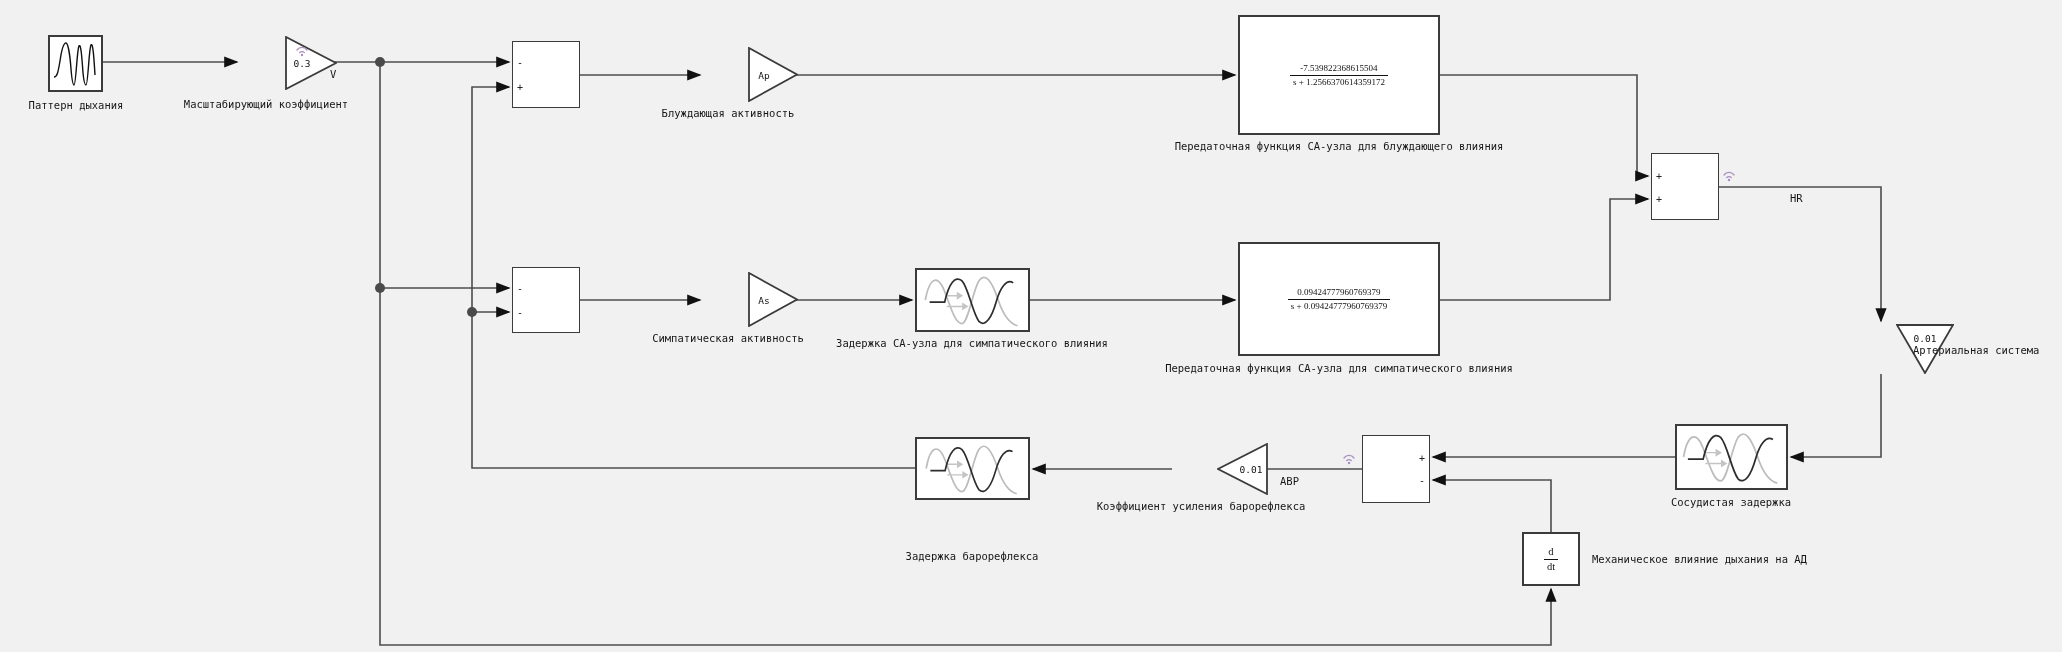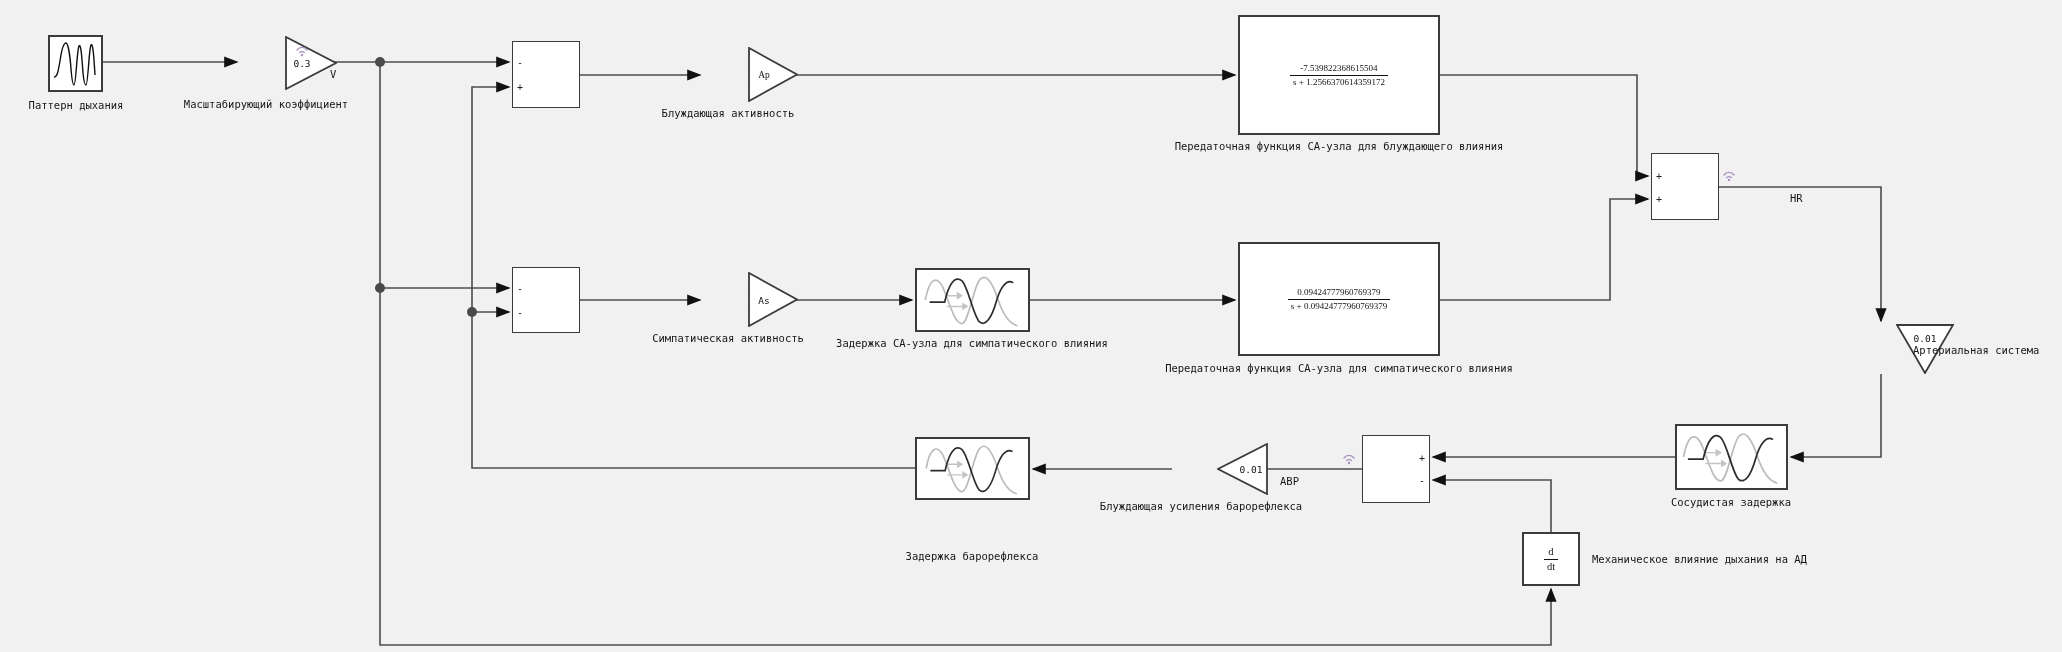--- a/index.html
+++ b/index.html
@@ -84,21 +84,21 @@
       <circle cx="8" cy="12" r="1.2" fill="#a98fc0"></circle>
   </svg>
   <div class="lbl c" style="left:266px;top:98px;">Масштабирующий коэффициент</div>
   <div class="sig" style="left:330px;top:68px;">V</div>
 
   <div class="sum" style="left:512px;top:41px;width:68px;height:67px;">
     <span class="sgn l" style="top:16px;">-</span>
     <span class="sgn l" style="top:41px;">+</span>
   </div>
 
-  <div class="gain" style="left:703px;top:47px;width:50px;height:55px;font-family:Liberation Serif, serif;">
+  <div class="gain" style="left:703px;top:47px;width:50px;height:55px;">
     <svg width="50" height="55" viewBox="0 0 50 55">
       <polygon points="1,1 1,54 49,27.5" fill="#fff" stroke="#3b3b3b" stroke-width="1.8"></polygon>
     </svg>
     <span class="gv" style="left:0;top:23px;width:32px;">Ap</span>
   </div>
   <div class="lbl c" style="left:728px;top:107px;">Блуждающая активность</div>
 
   <div class="blk tfblk" style="left:1238px;top:15px;width:202px;height:120px;">
     <span class="frac">
       <span class="num">-7.539822368615504</span>
@@ -179,21 +179,21 @@
       <circle cx="8" cy="12" r="1.2" fill="#a98fc0"></circle>
   </svg>
   <div class="sig" style="left:1280px;top:475px;">ABP</div>
 
   <div class="gain" style="left:1172px;top:443px;width:51px;height:52px;">
     <svg width="51" height="52" viewBox="0 0 51 52">
       <polygon points="50,1 50,51 1,26" fill="#fff" stroke="#3b3b3b" stroke-width="1.8"></polygon>
     </svg>
     <span class="gv" style="left:17px;top:21px;width:34px;">0.01</span>
   </div>
-  <div class="lbl c" style="left:1201px;top:500px;">Блуждающая усиления барорефлекса</div>
+  <div class="lbl c" style="left:1201px;top:500px;">Коэффициент усиления барорефлекса</div>
 
   <div class="blk" style="left:915px;top:437px;width:115px;height:63px;">
     <svg width="111" height="59" viewBox="0 0 100 56">
       <path d="M6,28 C10,6 18,4 24,20 C30,36 34,50 40,50 C46,50 50,20 56,10 C62,2 68,10 74,28 C78,40 84,50 92,52" fill="none" stroke="#bcbcbc" stroke-width="1.6"></path>
       <path d="M26,24 H40 M40,24 l-4,-2.5 v5 z M26,34 H45 M45,34 l-4,-2.5 v5 z" stroke="#c4c4c4" stroke-width="1.3" fill="#c4c4c4"></path>
       <path d="M10,30 H24 C28,12 34,5 40,10 C46,16 50,40 56,48 C62,54 68,44 72,30 C76,16 82,8 88,12" fill="none" stroke="#2d2d2d" stroke-width="1.6"></path>
     </svg>
   </div>
   <div class="lbl c" style="left:972px;top:506px;margin-top:44px;">Задержка барорефлекса</div>
 

